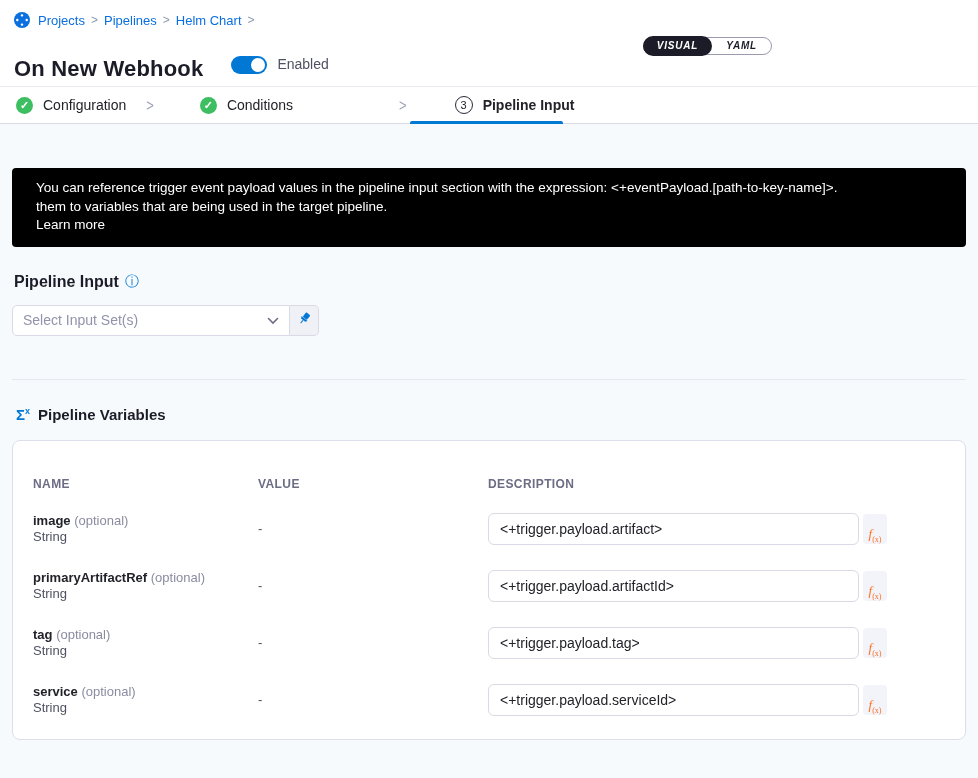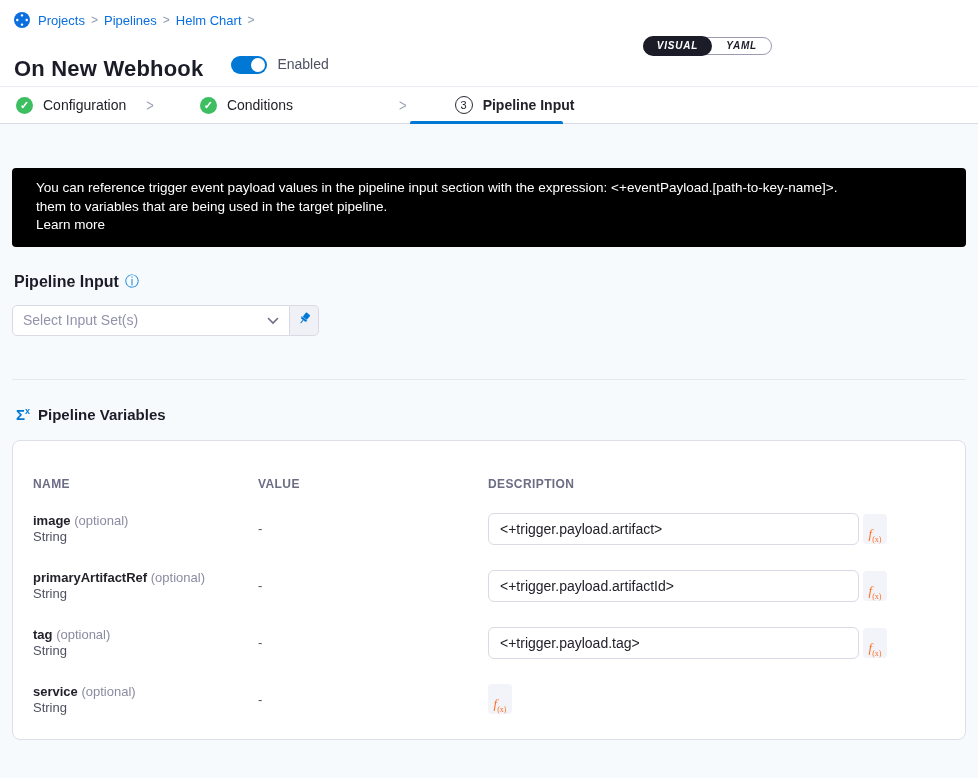--- a/index.html
+++ b/index.html
@@ -276,20 +276,21 @@
       </div>
     </div>
 
     <div class="vgrid vrow" style="margin-bottom:6px;">
       <div>
         <div class="vname"><span class="nm">service</span> <span class="opt">(optional)</span></div>
         <div class="vtype">String</div>
       </div>
       <div class="vdesc">-</div>
       <div class="vvalue">
+        <input type="text" value="&lt;+trigger.payload.serviceId&gt;" style="">
         <button class="fx-btn">
             <span><span>f</span><sub>(x)</sub></span>
           </button>
       </div>
     </div>
   </div>
 
 </div>
 
 </body></html>

